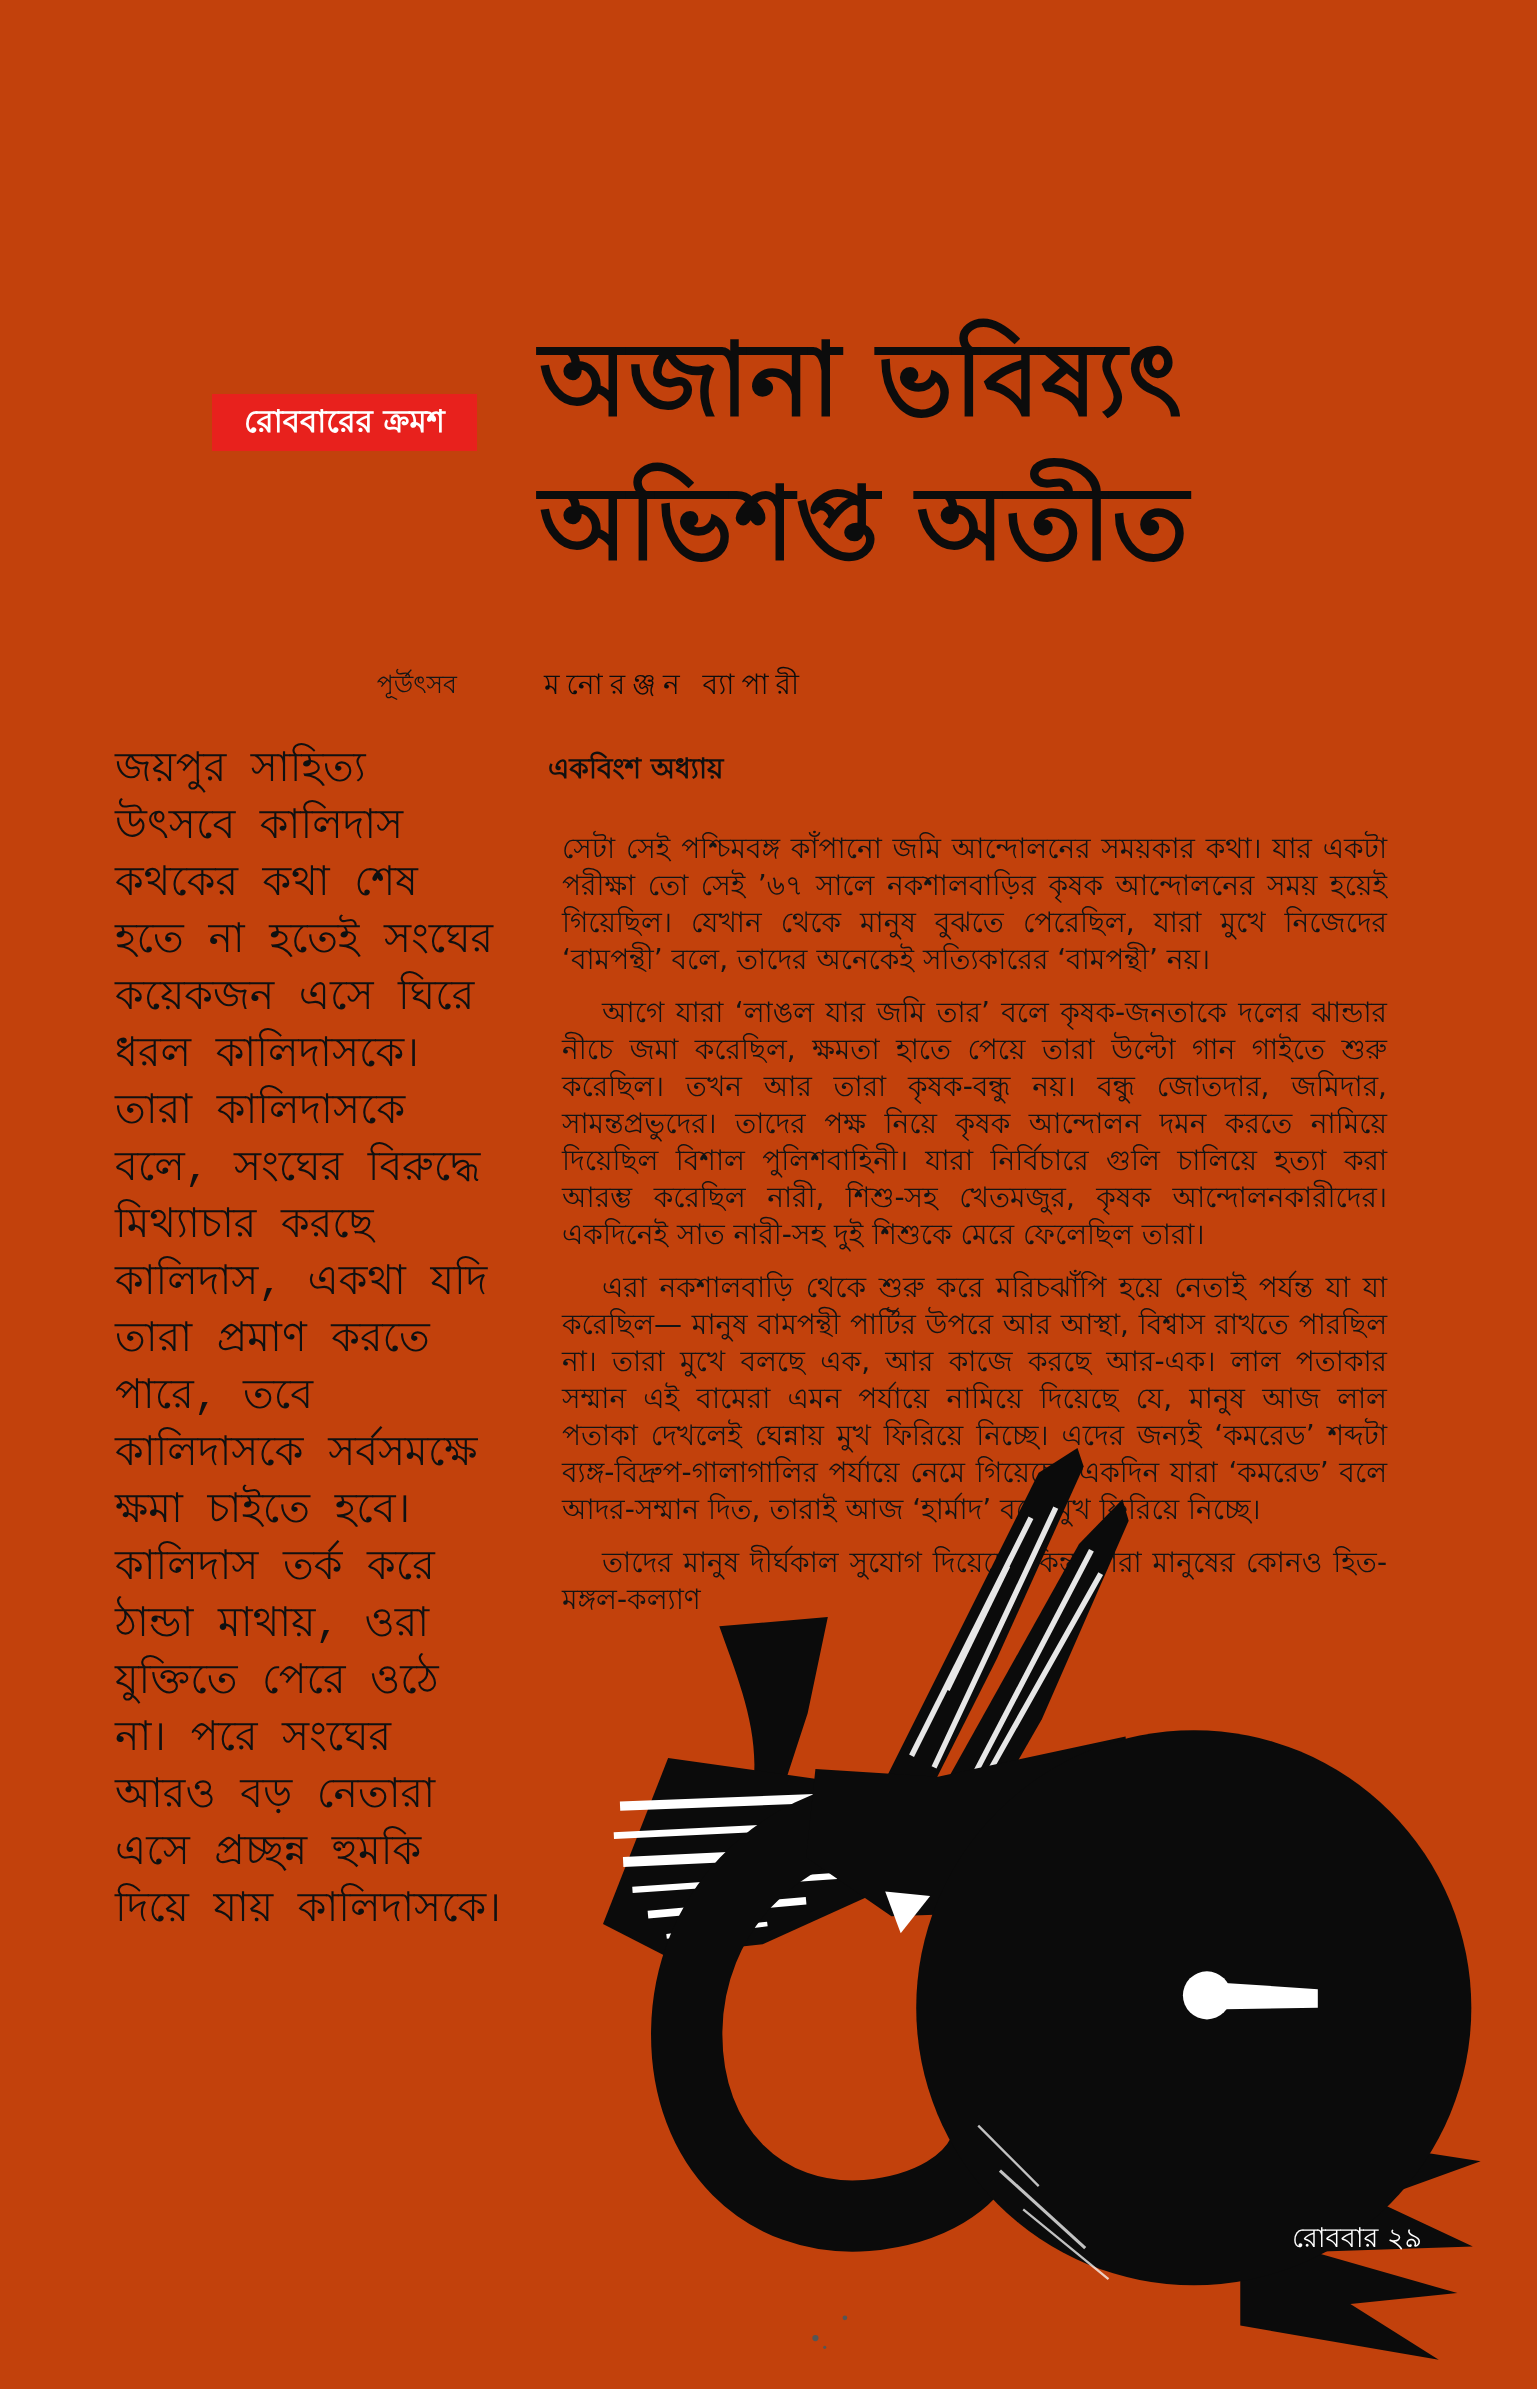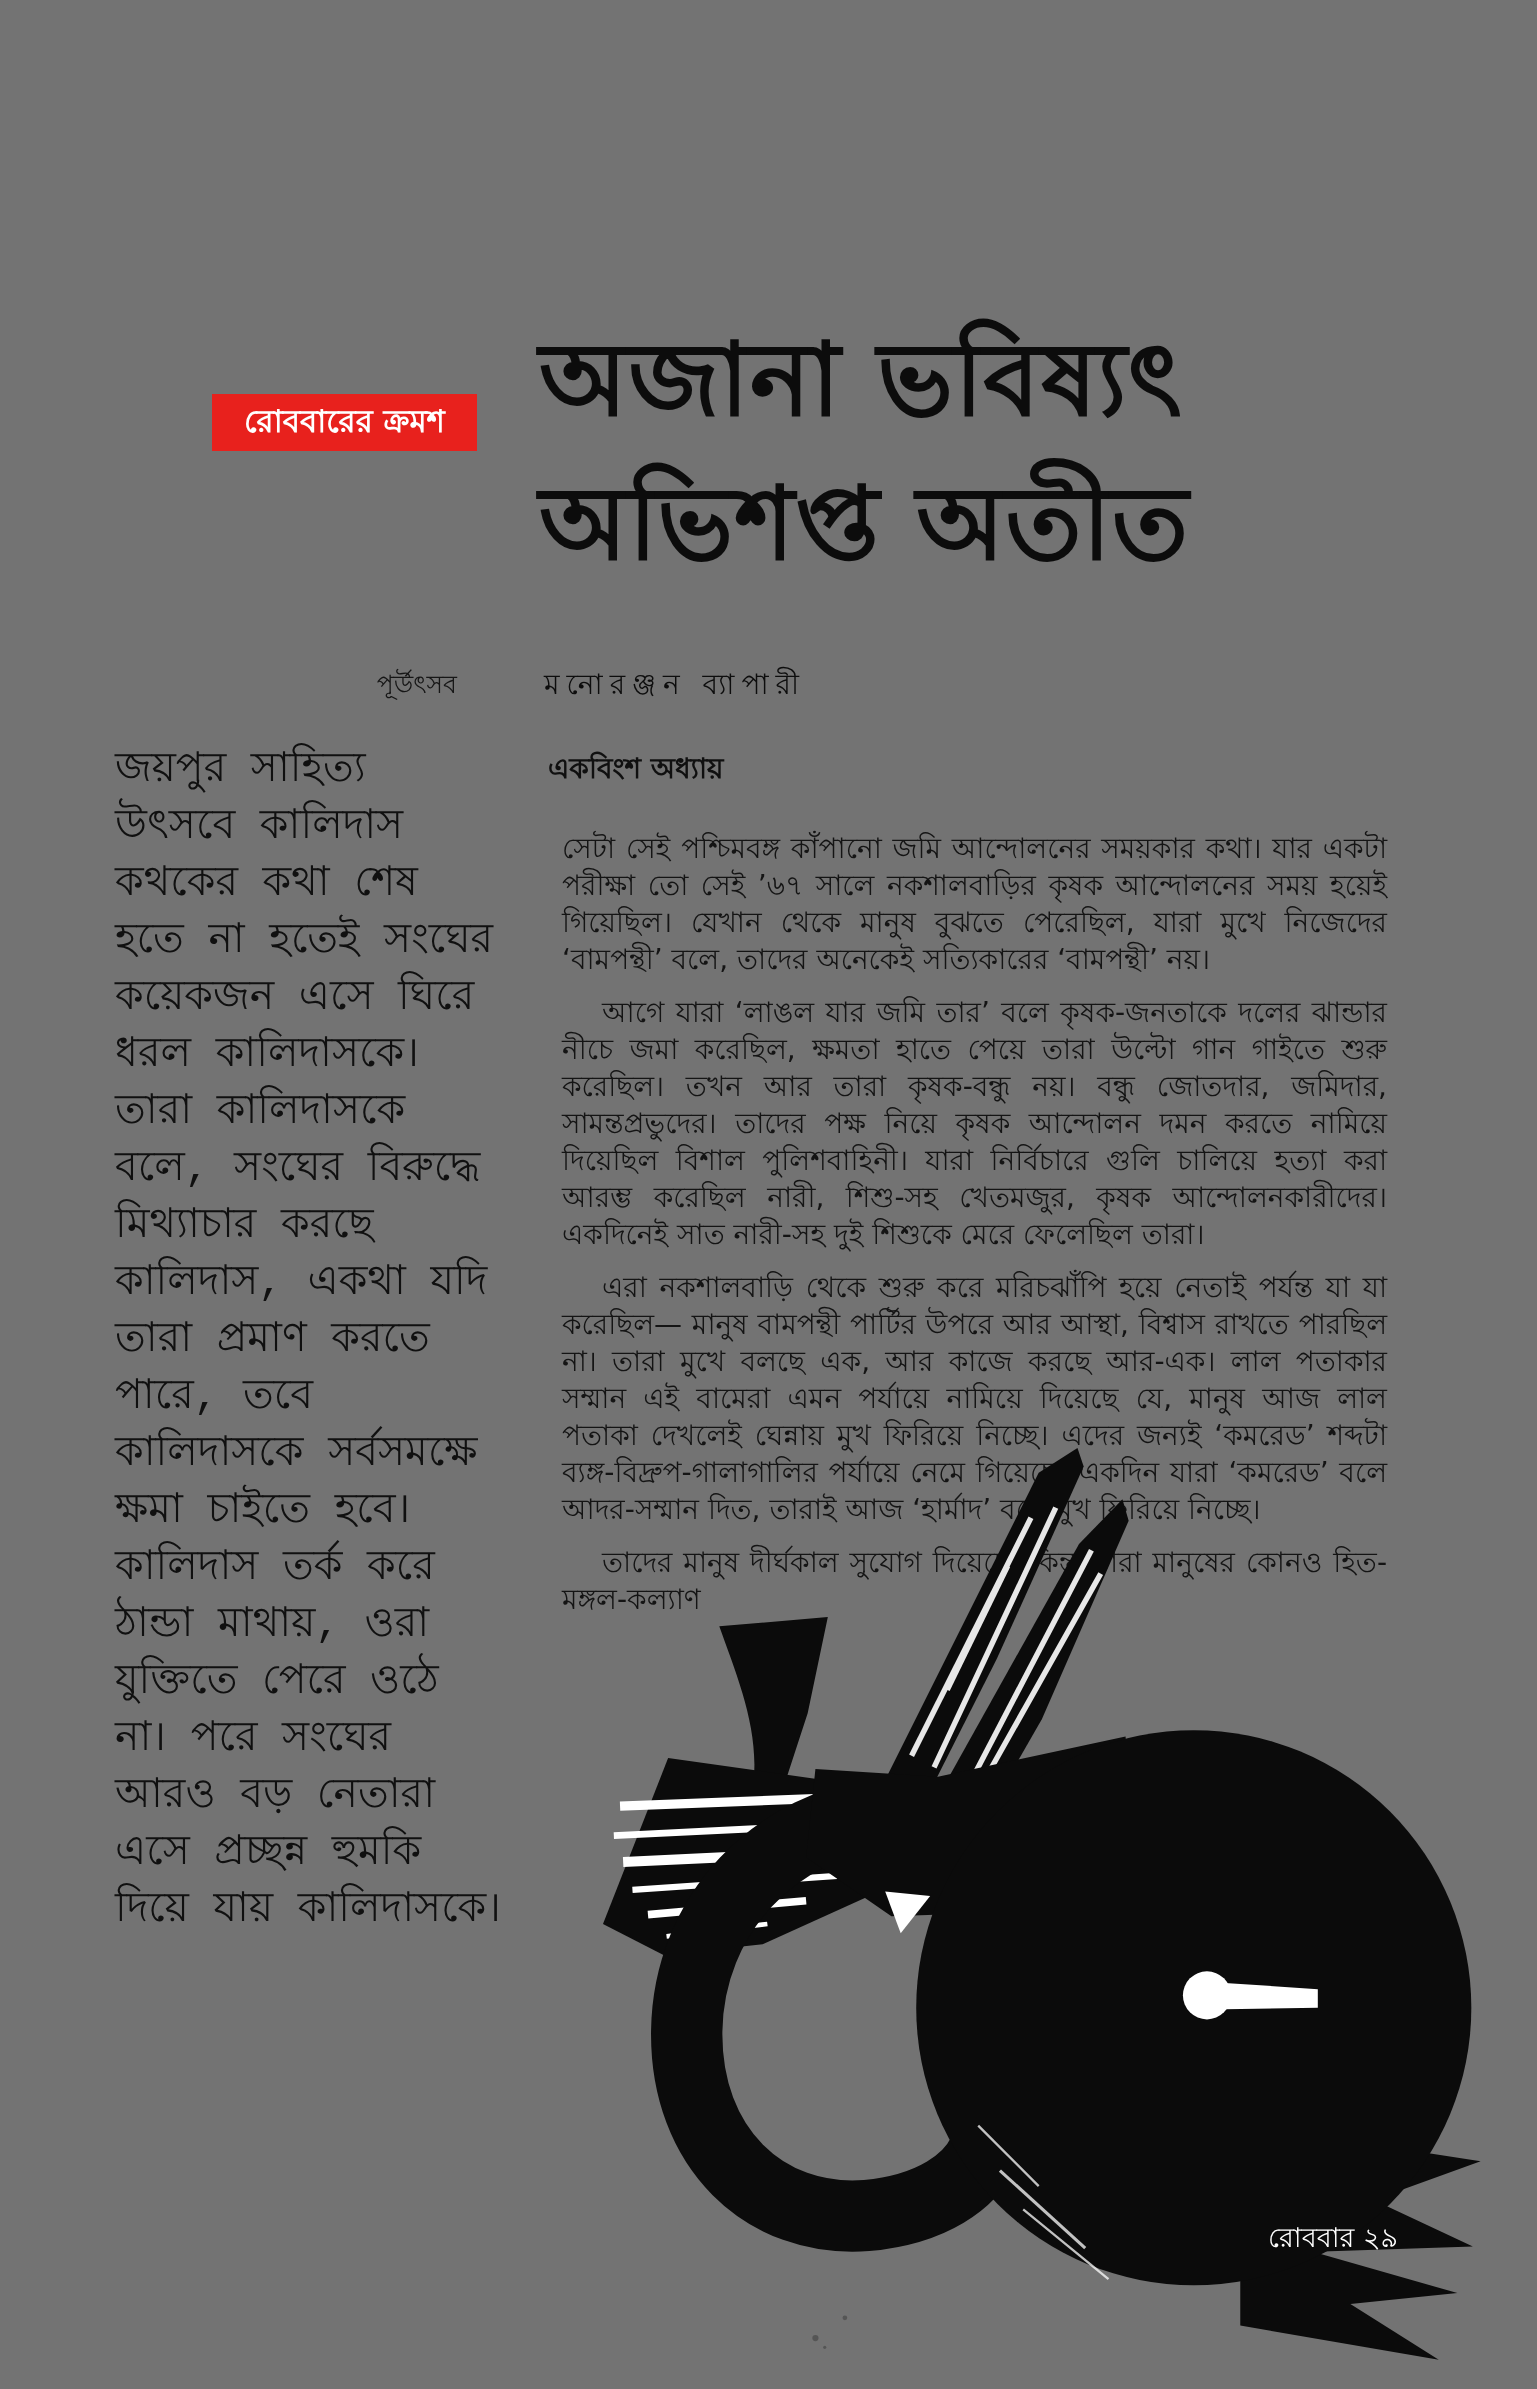--- a/index.html
+++ b/index.html
@@ -1,19 +1,19 @@
 <!DOCTYPE html>
 <html style="font-size:12.4px"><head>
 <meta charset="utf-8">
 <style>
   html,body{margin:0;padding:0;background:#9a9a9a;}
   .page{
     position:relative;
     width:1538px;height:2389px;
-    background:#737373;
+    background:#c2410c;
     overflow:hidden;
     font-family:"DejaVu Sans","Liberation Sans",sans-serif;
     color:#0d0d0d;
   }
   .kicker{
     position:absolute;left:212px;top:394px;width:265px;height:57px;
     background:#e8211d;display:flex;align-items:center;justify-content:center;
   }
   .kicker span{color:#ffffff;font-size:31px;font-weight:600;white-space:nowrap;}
   .headline{
@@ -40,21 +40,21 @@
   .bodycol p{margin:16px;}
   .bodycol p.indent{text-indent:40px;}
   .pullquote{
     position:absolute;left:115px;top:742px;width:386px;
     font-family:Liberation Mono, monospace;
     font-size:41px;line-height:57px;color:#101010;
   }
   .illus{position:absolute;left:496px;top:1434px;width:1042px;height:956px;}
   .page-footer{
     position:absolute;left:1268px;top:2217px;width:178px;
-    font-size:27px;color:#ffffff;white-space:nowrap;
+    text-align:center;font-size:27px;color:#ffffff;white-space:nowrap;
   }
 </style>
 </head>
 <body>
 
 <div class="page">
 
   <div class="kicker">
     <span>রোববারের ক্রমশ</span>
   </div>

